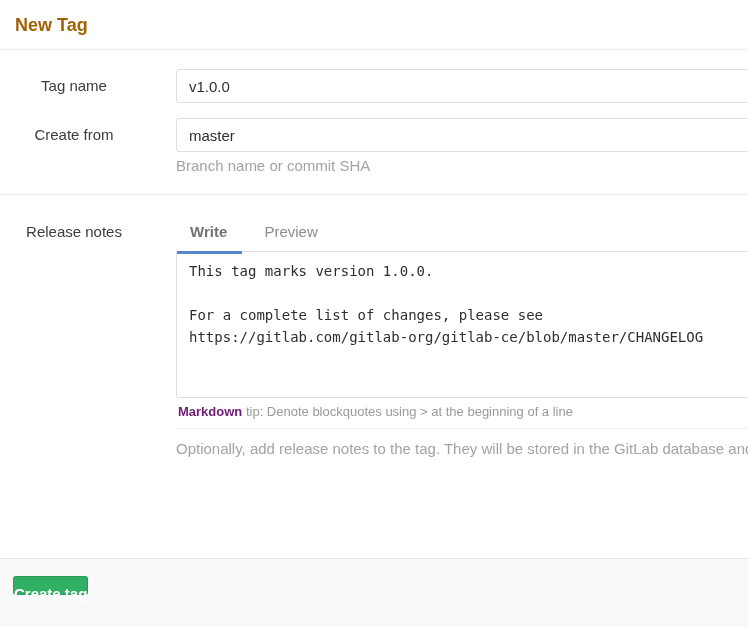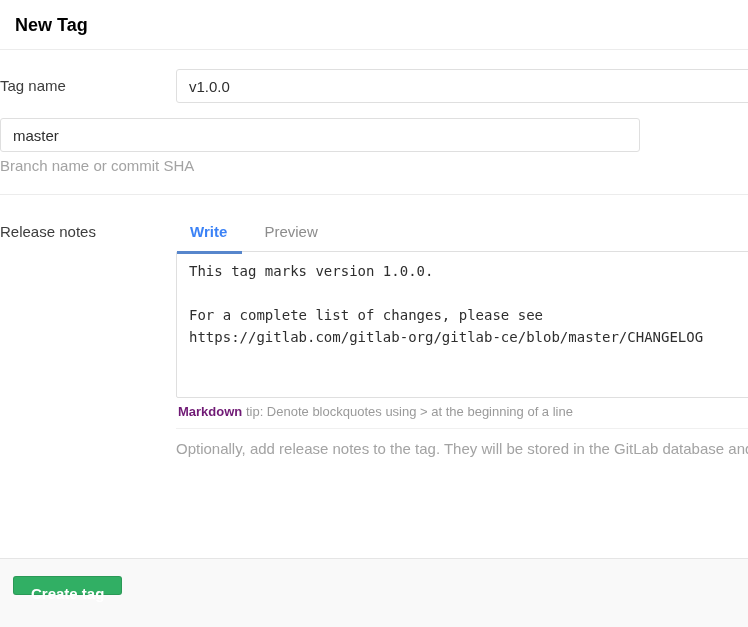--- a/index.html
+++ b/index.html
@@ -1,34 +1,34 @@
 <!DOCTYPE html>
 <html style="--accent-green: #31af64; --accent-blue: #5786cc;"><head>
 <meta charset="utf-8">
 <style>
   * { margin:0; padding:0; box-sizing:border-box; }
   html,body { width:748px; height:627px; overflow:hidden; background:#fff; }
   body { font-family:"Liberation Sans", sans-serif; font-size:15px; color:#3c3c3c; position:relative; }
 
   .page-title {
-    font-size:18px; font-weight:700; color:#000000;
+    font-size:18px; font-weight:700; color:#a16207;
     padding:15px 15px 13px 15px;
     border-bottom:1px solid #ececec;
   }
 
   form { padding-top:19px; }
 
   .form-group {
     display:grid;
     grid-template-columns:148px 1fr;
     column-gap:28px;
     margin-bottom:15px;
   }
   .control-label {
-    text-align:left;
+    text-align:center;
     padding-top:8px;
     font-size:15px;
     color:#3c3c3c;
   }
   .form-control {
     display:block;
     width:640px; height:34px;
     padding:6px 12px;
     font-family:"Liberation Sans", sans-serif;
     font-size:15px; color:#2e2e2e;
@@ -45,21 +45,21 @@
   }
 
   .section-divider {
     border:none;
     border-top:1px solid #ececec;
     margin:20px 0 26px 0;
   }
 
   .md-tabs { padding:2px 0 0 14px; margin-bottom:11px; font-size:15px; }
   .tab { margin-right:33px; color:#8c8c8c; cursor:pointer; display:inline-block; }
-  .tab.active { color:#3b82f6; font-weight:700; }
+  .tab.active { color:#737373; font-weight:700; }
 
   .md-area { position:relative; width:640px; }
   .tab-indicator {
     position:absolute; top:0; left:1px;
     width:65px; height:3px;
     background:var(--accent-blue, #5786cc);
     z-index:2;
   }
   .md-textarea {
     display:block;
@@ -89,21 +89,21 @@
     background:#f9f9f9;
     border-top:1px solid #e5e5e5;
     padding:17px 13px;
   }
   .btn-create {
     display:inline-block;
     background:var(--accent-green, #31af64);
     color:#fff;
     font-family:"Liberation Sans", sans-serif;
     font-size:15px; font-weight:600;
-    padding:8px 17px;
+    padding:8px 0;
     height:19px;
     border:1px solid rgba(0,0,0,0.12);
     border-radius:3px;
     cursor:pointer;
   }
 </style>
 </head>
 <body>
 
 <div class="page">
@@ -113,20 +113,21 @@
   <form class="tag-form">
 
     <div class="form-group">
       <label class="control-label">Tag name</label>
       <div class="field-col">
         <input class="form-control" type="text" value="v1.0.0" style="">
       </div>
     </div>
 
     <div class="form-group">
+      <label class="control-label">Create from</label>
       <div class="field-col">
         <input class="form-control" type="text" value="master" style="">
         <p class="help-block">Branch name or commit SHA</p>
       </div>
     </div>
 
 
     <hr class="section-divider">
 
     <div class="form-group">

